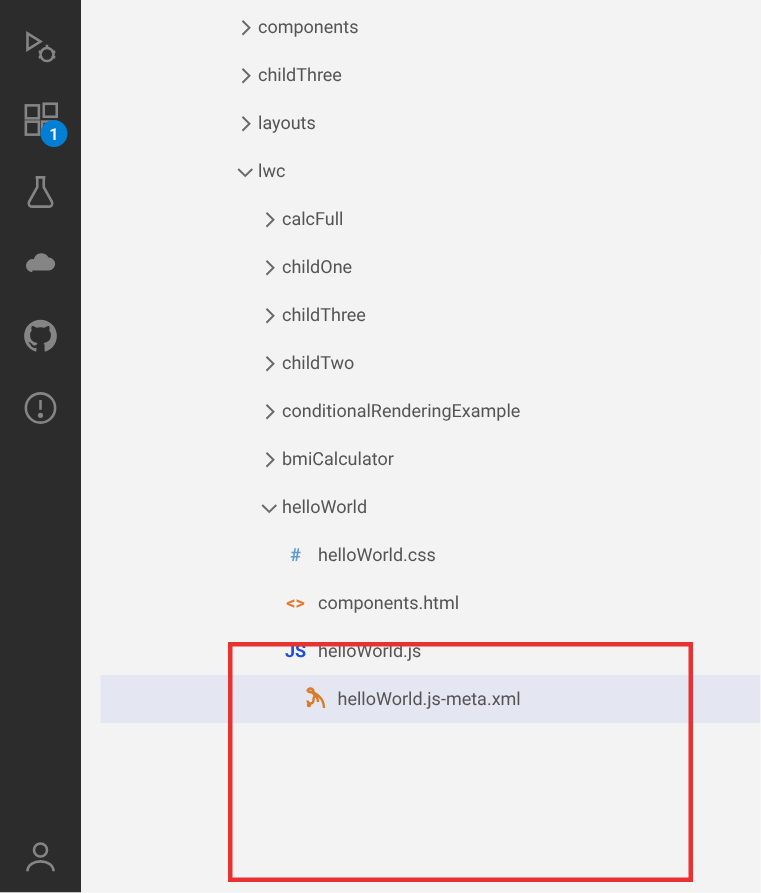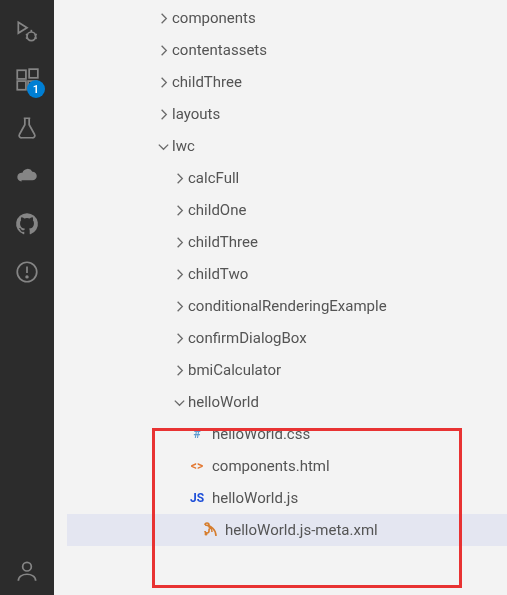--- a/index.html
+++ b/index.html
@@ -83,21 +83,21 @@
     display: flex;
     align-items: center;
     justify-content: center;
     margin-right: 6px;
     flex-shrink: 0;
     font-weight: 700;
     font-size: 12px;
   }
   .file-icon svg { width: 16px; height: 16px; }
   .label {
-    font-size: 15px;
+    font-size: 12px;
     color: #545454;
   }
   .highlight-box {
     position: absolute;
     border: 3px solid #e83232;
     pointer-events: none;
   }
   .ic-css { color: #5e9bcf; }
   .ic-html { color: #e37933; }
   .ic-js { color: #1d4ed8; }
@@ -170,29 +170,20 @@
       </span>
     <span class="label">components</span>
   </div>
   <div class="tree-row">
     <span class="indent" style="width:100px"></span>
     <span class="twistie">
         <svg viewBox="0 0 16 16" fill="none" stroke="currentColor" stroke-width="1.4">
           <path d="M6 3l5 5-5 5"></path>
         </svg>
       </span>
-    <span class="label">contentassets</span>
-  </div>
-  <div class="tree-row">
-    <span class="indent" style="width:100px"></span>
-    <span class="twistie">
-        <svg viewBox="0 0 16 16" fill="none" stroke="currentColor" stroke-width="1.4">
-          <path d="M6 3l5 5-5 5"></path>
-        </svg>
-      </span>
     <span class="label">childThree</span>
   </div>
   <div class="tree-row">
     <span class="indent" style="width:100px"></span>
     <span class="twistie">
         <svg viewBox="0 0 16 16" fill="none" stroke="currentColor" stroke-width="1.4">
           <path d="M6 3l5 5-5 5"></path>
         </svg>
       </span>
     <span class="label">layouts</span>
@@ -245,29 +236,20 @@
     <span class="label">childTwo</span>
   </div>
   <div class="tree-row">
     <span class="indent" style="width:116px"></span>
     <span class="twistie">
         <svg viewBox="0 0 16 16" fill="none" stroke="currentColor" stroke-width="1.4">
           <path d="M6 3l5 5-5 5"></path>
         </svg>
       </span>
     <span class="label">conditionalRenderingExample</span>
-  </div>
-  <div class="tree-row">
-    <span class="indent" style="width:116px"></span>
-    <span class="twistie">
-        <svg viewBox="0 0 16 16" fill="none" stroke="currentColor" stroke-width="1.4">
-          <path d="M6 3l5 5-5 5"></path>
-        </svg>
-      </span>
-    <span class="label">confirmDialogBox</span>
   </div>
   <div class="tree-row">
     <span class="indent" style="width:116px"></span>
     <span class="twistie">
         <svg viewBox="0 0 16 16" fill="none" stroke="currentColor" stroke-width="1.4">
           <path d="M6 3l5 5-5 5"></path>
         </svg>
       </span>
     <span class="label">bmiCalculator</span>
   </div>

